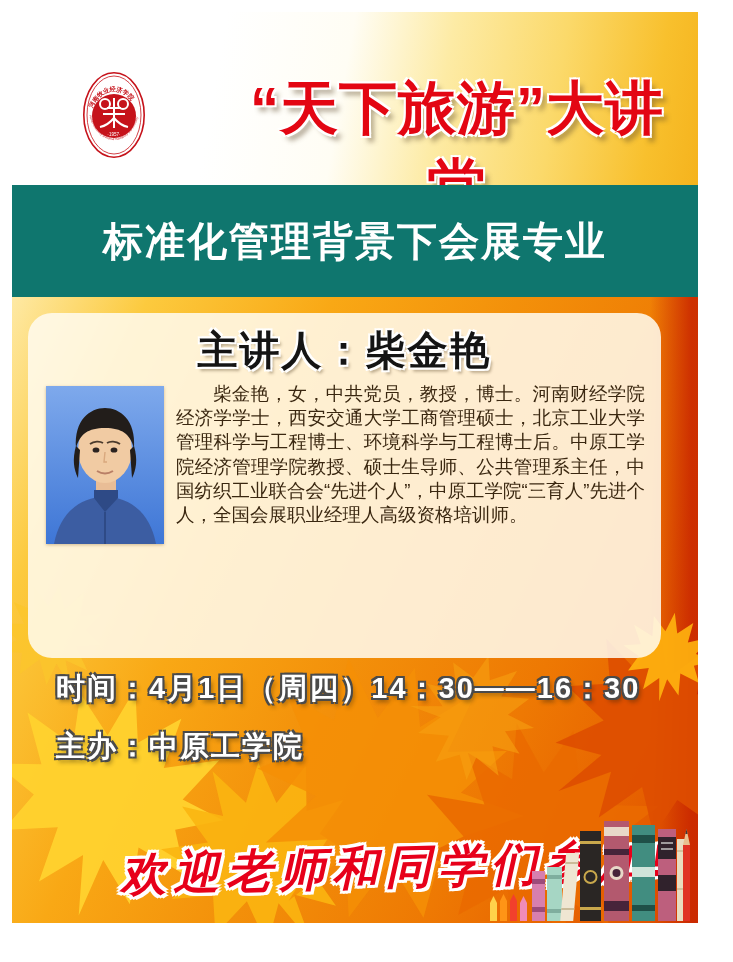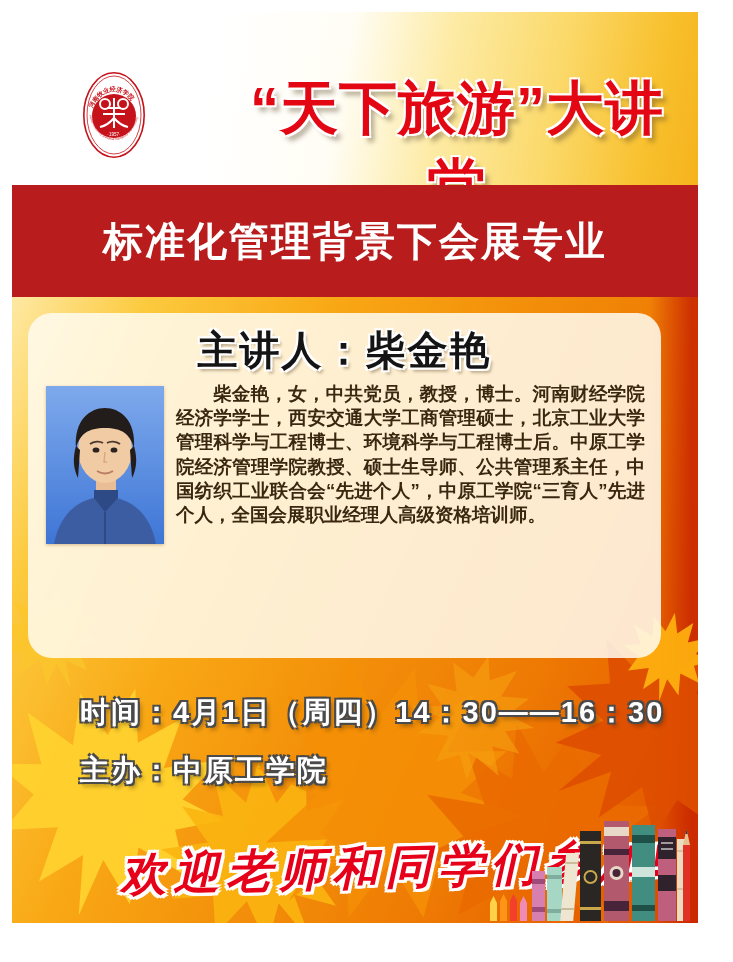--- a/index.html
+++ b/index.html
@@ -11,41 +11,41 @@
   .header{position:absolute;left:0;top:0;width:686px;height:173px;
           background:linear-gradient(100deg,#ffffff 30%,#fffdf4 48%,#fdeBA5 62%,#fbd96a 78%,#f8c02d 92%,#f5b31d 100%);}
   .logo{position:absolute;left:71px;top:60px;width:62px;height:86px;}
   .titles{position:absolute;left:225px;top:58px;width:440px;text-align:center;}
   .title-l1{font-size:58px;font-weight:900;color:#e30613;letter-spacing:1px;
             text-shadow:-2px -2px 0 #fff,2px -2px 0 #fff,-2px 2px 0 #fff,2px 2px 0 #fff,5px 6px 5px rgba(90,70,40,.45);}
   .title-l2{font-size:41px;font-weight:900;color:#e30613;margin-top:3px;letter-spacing:4px;
             text-shadow:-2px -2px 0 #fff,2px -2px 0 #fff,-2px 2px 0 #fff,2px 2px 0 #fff,5px 6px 5px rgba(90,70,40,.45);}
 
   
-  .banner{position:absolute;left:0;top:173px;width:686px;height:112px;background:#b91c1c;
+  .banner{position:absolute;left:0;top:173px;width:686px;height:112px;background:#0f766e;
           display:flex;flex-direction:column;justify-content:center;align-items:center;}
   .banner div{color:#ffffff;font-size:40px;font-weight:900;line-height:52px;letter-spacing:2px;}
 
   
   .content{position:absolute;left:0;top:285px;width:686px;height:626px;overflow:hidden;
      background:
        linear-gradient(90deg,rgba(207,43,0,0) 93%,rgba(200,36,0,.85) 99%),
        linear-gradient(115deg,#fee9a4 0%,#fcca3e 14%,#f9a815 33%,#f3900a 52%,#ee7903 72%,#e66000 88%,#dc4c00 100%);}
   .leaves{position:absolute;left:0;top:0;z-index:0;}
 
   .card{position:absolute;z-index:2;left:16px;top:16px;width:633px;height:345px;border-radius:24px;
         background:rgba(255,250,238,.87);}
   .card h2{margin:10px 0 2px 0;text-align:center;font-size:40px;font-weight:900;color:#141414;letter-spacing:2px;
         text-shadow:-2px -2px 0 #fff,2px -2px 0 #fff,-2px 2px 0 #fff,2px 2px 0 #fff,3px 4px 3px rgba(80,60,30,.4);}
   .bio{padding:2px 16px 0 18px;}
   .photo{float:left;width:118px;height:158px;margin:4px 12px 2px 0;box-shadow:0 1px 3px rgba(120,80,20,.35);}
   .bio p{margin:0;text-indent:2em;text-align:justify;font-size:18.5px;line-height:24.2px;
-         font-weight:700;color:#3a2710;}
-
-  .info{position:absolute;z-index:2;left:68px;top:372px;margin-top:24px;}
+         font-weight:400;color:#3a2710;}
+
+  .info{position:absolute;z-index:2;left:44px;top:372px;}
   .info div{font-size:29px;font-weight:900;color:#ffffff;letter-spacing:2px;margin-bottom:19px;line-height:39px;
         text-shadow:-2px -2px 0 #4a4a4a,2px -2px 0 #4a4a4a,-2px 2px 0 #4a4a4a,2px 2px 0 #4a4a4a,3px 4px 4px rgba(40,30,10,.45);}
 
   .welcome{position:absolute;z-index:3;left:108px;top:540px;font-size:46px;font-weight:900;font-style:italic;
         color:#e7001a;letter-spacing:7px;transform:rotate(-1.5deg);
         text-shadow:-3px -3px 0 #fff,3px -3px 0 #fff,-3px 3px 0 #fff,3px 3px 0 #fff,0 -3px 0 #fff,0 3px 0 #fff,-3px 0 0 #fff,3px 0 0 #fff;}
 
   .books{position:absolute;z-index:3;right:6px;bottom:0;}
 </style>
 </head>

